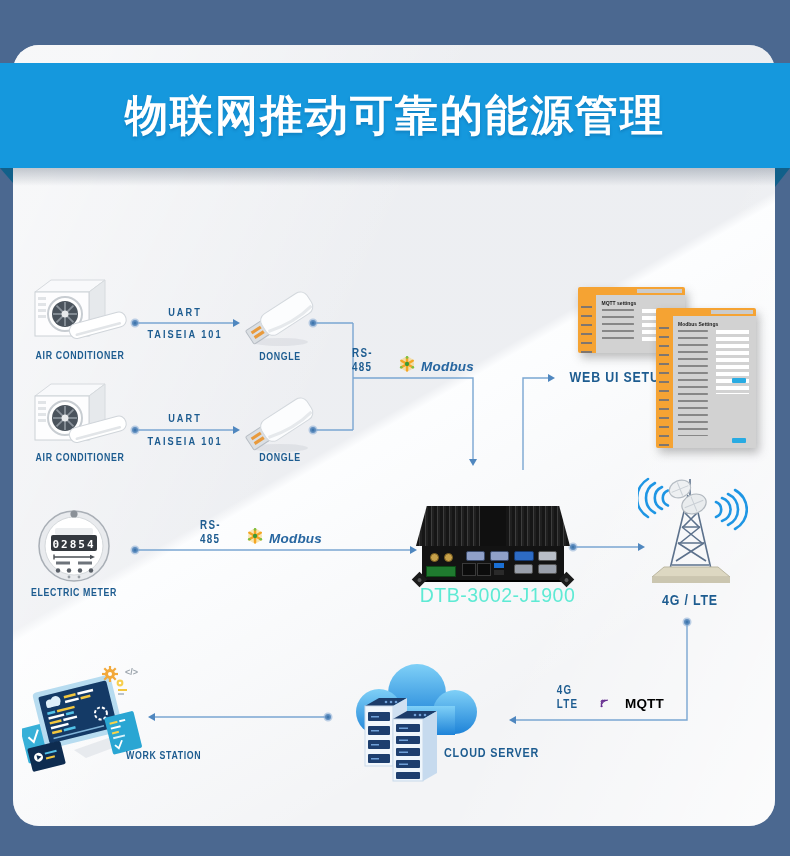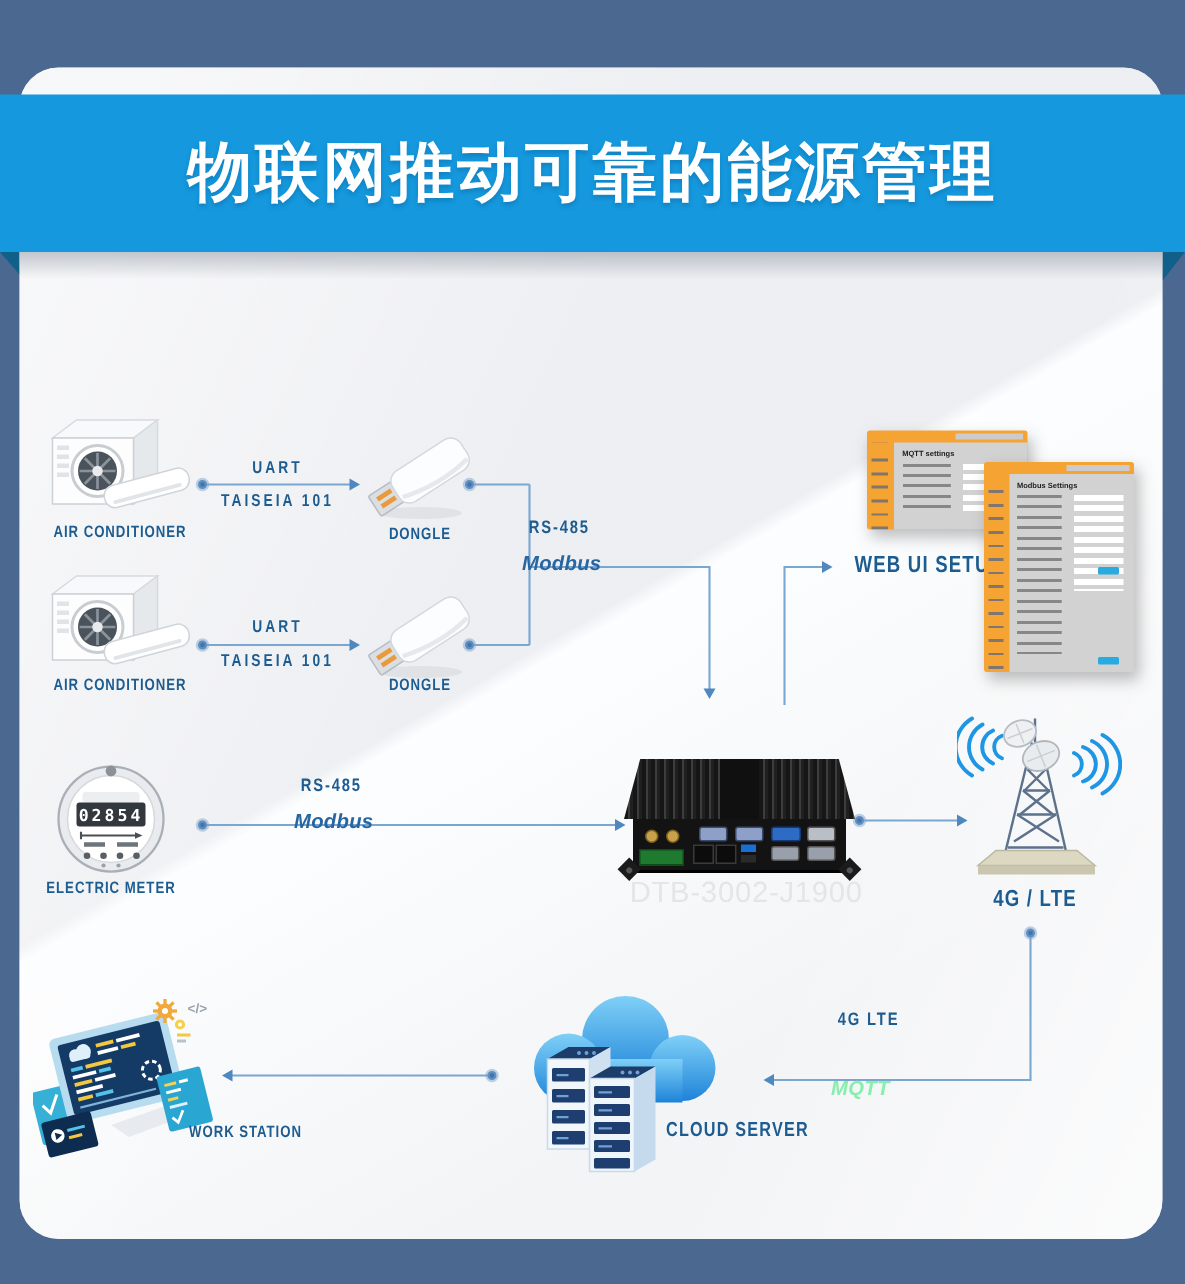--- a/index.html
+++ b/index.html
@@ -26,27 +26,27 @@
   .fold.l{left:0;top:168px;width:13px;height:15px;clip-path:polygon(0 0,100% 0,100% 100%);}
   .fold.r{left:775px;top:168px;width:15px;height:19px;clip-path:polygon(0 0,100% 0,0 100%);}
 
   .lbl{position:absolute;text-align:center;color:#1d5c90;font-weight:700;white-space:nowrap;
        transform:scaleX(.8);transform-origin:center;}
   .lbl-sm{font-size:11px;letter-spacing:.8px;}
   .lbl-edge{font-size:11.5px;letter-spacing:2.5px;}
   .lbl-big{font-size:15.5px;letter-spacing:1px;}
   .lbl-med{font-size:13.5px;letter-spacing:1px;}
 
-  .edge-row{position:absolute;display:flex;align-items:flex-start;justify-content:center;gap:5px;flex-direction:column;}
+  .edge-row{position:absolute;display:flex;align-items:flex-end;justify-content:center;gap:5px;}
   .edge-row .tag{color:#1d5c90;font-weight:700;font-size:12px;letter-spacing:1.5px;
        display:inline-block;transform:scaleX(.82);}
   .modbus-text{font-style:italic;font-weight:900;font-size:13.5px;color:#2766a0;letter-spacing:.2px;}
-  .mqtt-text{font-weight:900;font-size:13.5px;color:#86efac;letter-spacing:.2px;font-style:italic;}
-
-  .dtb-label{position:absolute;text-align:center;color:#e5e5e5;font-size:19.5px;
+  .mqtt-text{font-weight:900;font-size:13.5px;color:#000000;letter-spacing:.2px;}
+
+  .dtb-label{position:absolute;text-align:center;color:#5eead4;font-size:19.5px;
        font-weight:500;letter-spacing:.5px;white-space:nowrap;}
 
   
   .device{position:absolute;left:416px;top:506px;width:154px;height:78px;}
   .fins{position:absolute;left:0;top:0;width:154px;height:40px;
         background:repeating-linear-gradient(90deg,#161616 0 3px,#3d3d3d 3px 4px,#202020 4px 6px);
         clip-path:polygon(7% 0,93% 0,100% 100%,0 100%);}
   .handle{position:absolute;left:64px;top:0;width:26px;height:44px;background:#101010;}
   .chassis{position:absolute;left:6px;top:40px;width:142px;height:34px;background:#131313;
         border-bottom:2px solid #000;}

